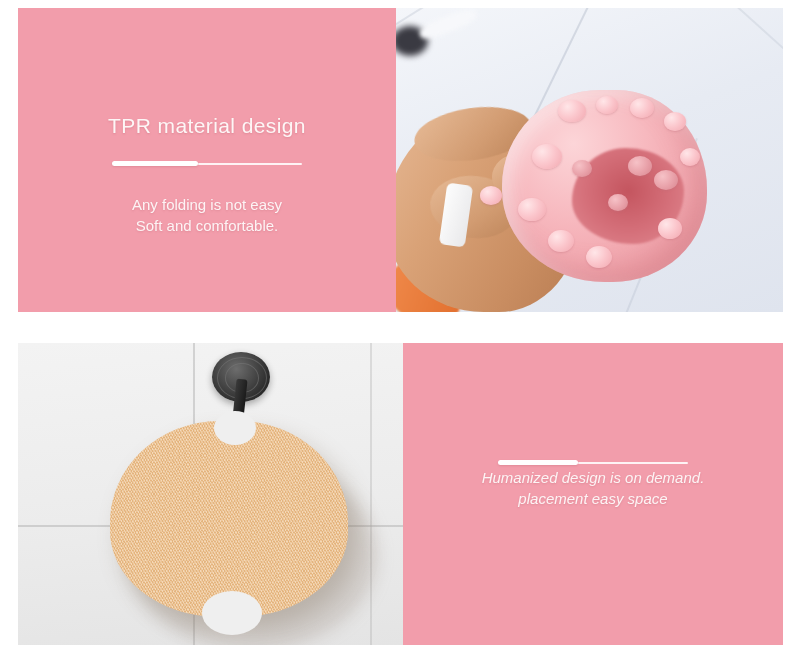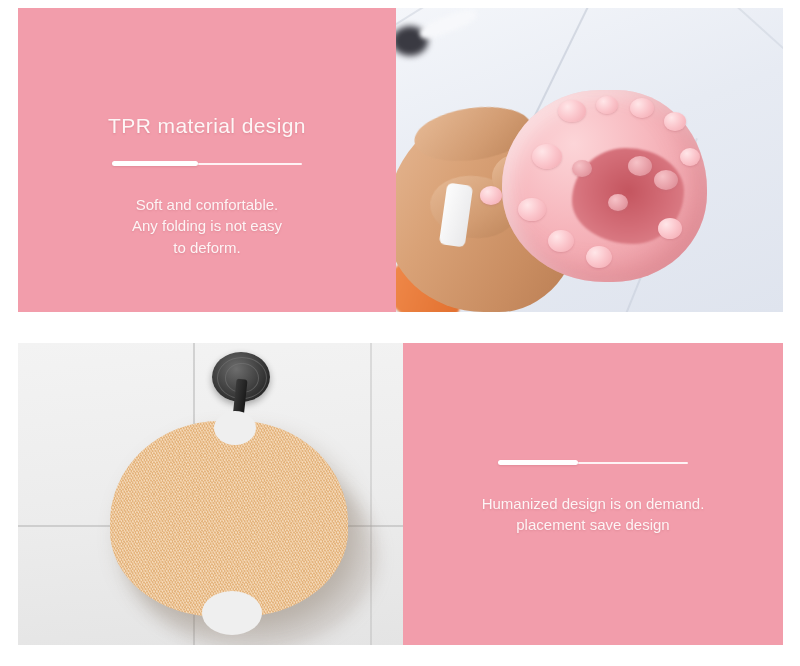--- a/index.html
+++ b/index.html
@@ -223,23 +223,22 @@
   <div class="row" style="left:18px; top:8px; width:765px; height:304px;">
 
     <div class="block pink-panel" style="left:0; width:378px;">
       <div class="pink-inner" style="padding-top:106px;">
         <div class="panel-title">TPR material design</div>
         <div class="divider" style="width:190px; margin-top:22px;">
           <div class="thick" style="width:86px;"></div>
           <div class="thin" style="left:86px; width:104px;"></div>
         </div>
         <div class="panel-body" style="margin-top:26px;">
+          <span class="line">Any folding is not easy</span>
           <span class="line">Soft and comfortable.</span>
-          <span class="line">Any folding is not easy</span>
-          <span class="line">to deform.</span>
         </div>
       </div>
     </div>
 
     <div class="block photo photo-hand" style="left:378px; width:387px;">
 
       <div class="tile-lines">
         <i style="left:200px; top:-20px; width:2px; height:180px; transform:rotate(26deg); background:rgba(150,158,178,0.30);"></i>
         <i style="left:120px; top:-60px; width:2px; height:150px; transform:rotate(58deg); background:rgba(150,158,178,0.22);"></i>
         <i style="left:300px; top:130px; width:2px; height:210px; transform:rotate(22deg); background:rgba(150,158,178,0.20);"></i>
@@ -299,21 +298,21 @@
       <div class="brush-notch" style="left:196px; top:68px; width:42px; height:34px;"></div>
       <div class="brush-notch" style="left:184px; top:248px; width:60px; height:44px;"></div>
     </div>
 
     <div class="block pink-panel" style="left:385px; width:380px;">
       <div class="pink-inner" style="padding-top:94px;">
         <div class="divider" style="width:190px; margin-top:22px;">
           <div class="thick" style="width:80px;"></div>
           <div class="thin" style="left:80px; width:110px;"></div>
         </div>
-        <div class="panel-body" style="margin-top:26px;">
+        <div class="panel-body" style="font-style:italic;">
           <span class="line">Humanized design is on demand.</span>
-          <span class="line">placement save design</span>
+          <span class="line">placement easy space</span>
         </div>
       </div>
     </div>
   </div>
 
 </div>
 
 </body></html>

